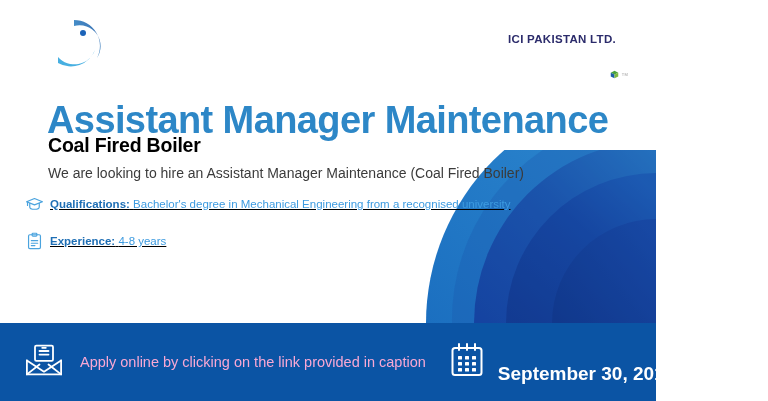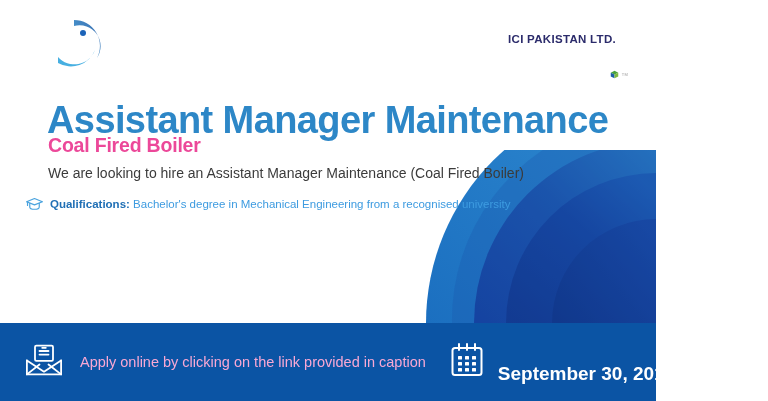--- a/index.html
+++ b/index.html
@@ -75,21 +75,21 @@
     letter-spacing: -0.6px;
     line-height: 1;
     white-space: nowrap;
   }
   .subtitle {
     position: absolute;
     left: 48px;
     top: 136px;
     font-size: 19.5px;
     font-weight: bold;
-    color: #ec4899;
+    color: #000000;
     letter-spacing: -0.2px;
     line-height: 1;
     white-space: nowrap;
   }
 
   
   .intro {
     position: absolute;
     left: 48px;
     top: 165px;
@@ -97,20 +97,21 @@
     color: #3b3b3b;
     white-space: nowrap;
   }
 
   
   .details {
     position: absolute;
     left: 23px;
     top: 189px;
     width: 540px;
+    text-decoration: underline;
   }
   .detail-row {
     display: flex;
     align-items: center;
     height: 30px;
     margin-bottom: 7px;
   }
   .detail-icon {
     width: 22px;
     min-width: 22px;
@@ -252,20 +253,35 @@
           <path d="M6 10.5 V15 c0 1.6 2.7 3 6 3 s6-1.4 6-3 v-4.5"></path>
           <path d="M3.2 9 v4.2"></path>
         </svg>
       </span>
       <span class="detail-text">
         <span class="detail-label">Qualifications:</span>
         <span>Bachelor's degree in Mechanical Engineering from a recognised university</span>
       </span>
     </div>
 
+    <div class="detail-row">
+      <span class="detail-icon">
+        <svg width="19" height="19" viewBox="0 0 24 24" fill="none" stroke="#4aa3de" stroke-width="1.5" stroke-linecap="round" stroke-linejoin="round" xmlns="http://www.w3.org/2000/svg">
+          <rect x="4.5" y="3.5" width="15" height="17.5" rx="1.6"></rect>
+          <rect x="9" y="1.6" width="6" height="3.6" rx="1"></rect>
+          <path d="M8 11 h8"></path>
+          <path d="M8 14.2 h8"></path>
+          <path d="M8 17.2 h4.5"></path>
+        </svg>
+      </span>
+      <span class="detail-text">
+        <span class="detail-label">Experience:</span>
+        <span>4-8 years</span>
+      </span>
+    </div>
 
 
   </div>
 
   <div class="banner">
 
     <div class="banner-left">
       <span>
         <svg width="40" height="36" viewBox="0 0 44 40" fill="none" stroke="#ffffff" stroke-width="2" stroke-linecap="round" stroke-linejoin="round" xmlns="http://www.w3.org/2000/svg">
           <rect x="12" y="4" width="20" height="17" rx="1.5"></rect>

